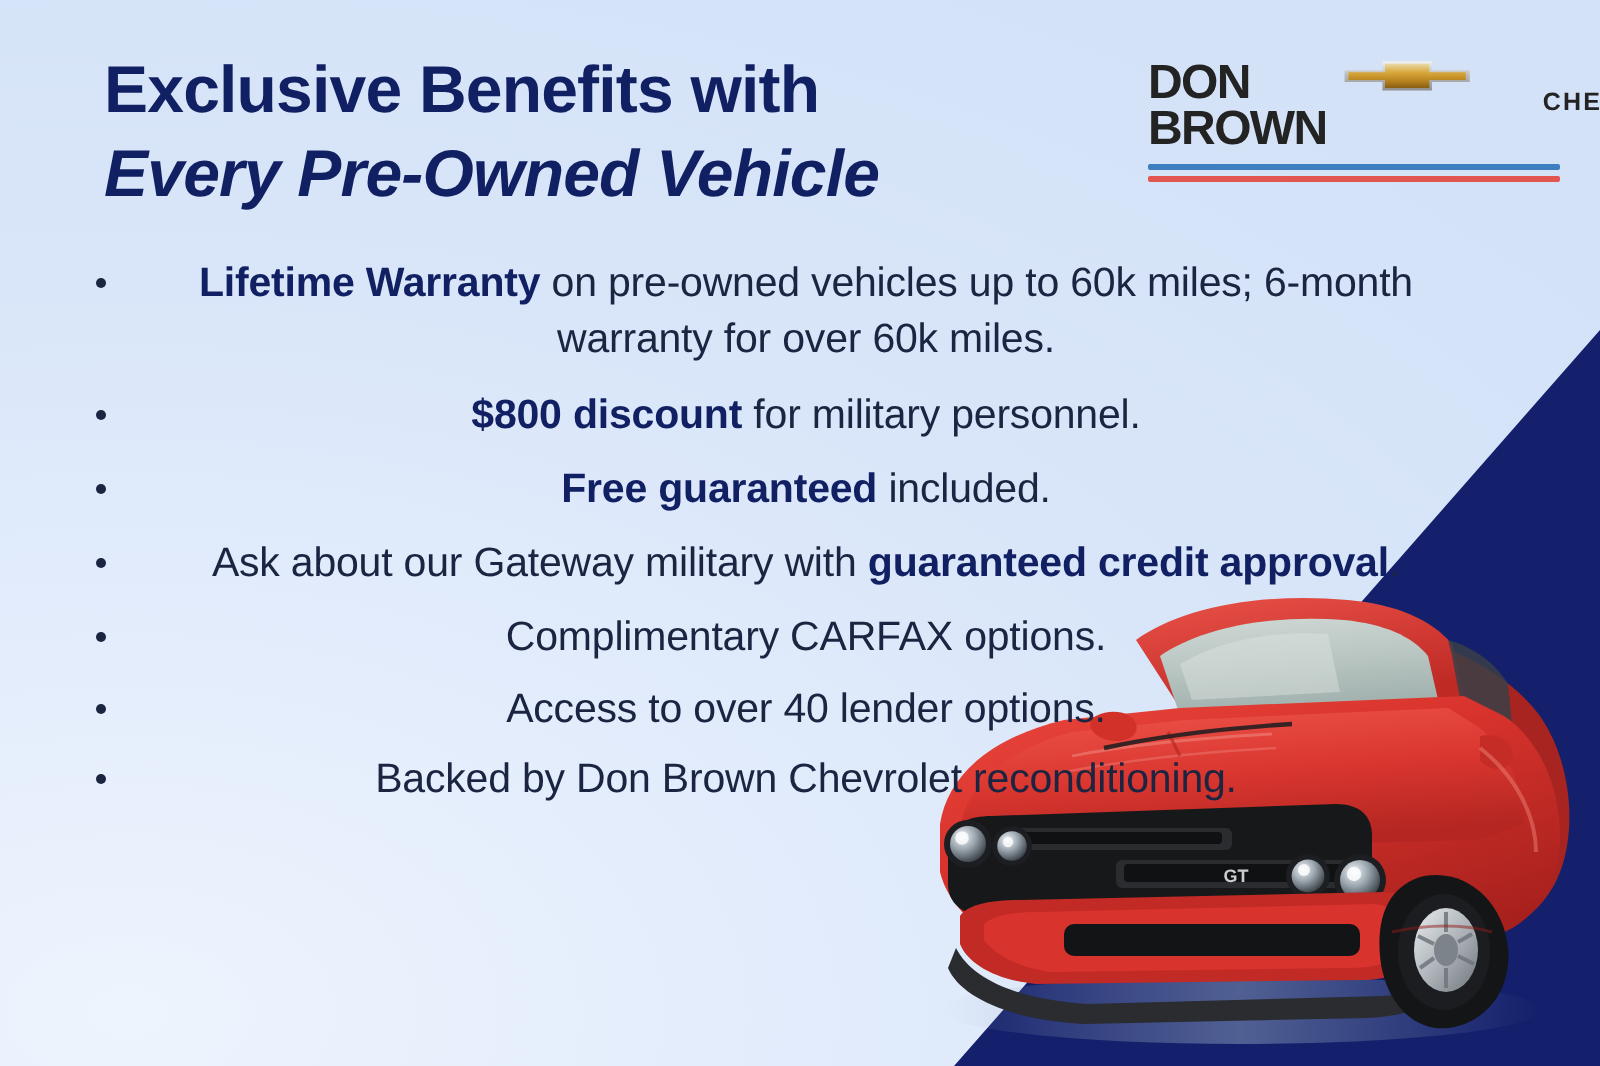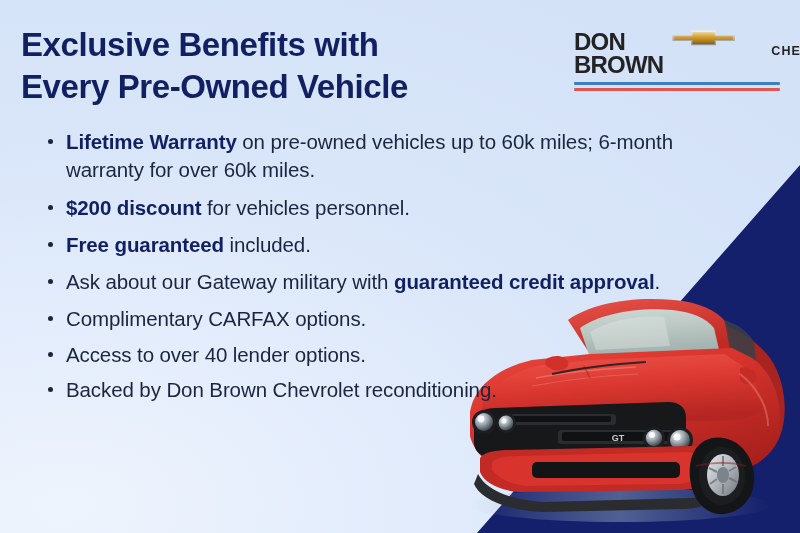--- a/index.html
+++ b/index.html
@@ -19,30 +19,30 @@
   
   .navy-wedge {
     position:absolute; inset:0;
     background:#14206b;
     clip-path: polygon(100% 0, 100% 100%, 477px 100%, 800px 165px);
     z-index:1;
   }
 
   
   .headline {
-    position:absolute; left:21px; top:24px;
+    position:absolute; left:52px; top:24px;
     z-index:4;
     color:#111f63;
     font-size:33px;
     font-weight:bold;
     letter-spacing:-0.4px;
     line-height:1.27;
     width:530px;
   }
-  .headline .l2 { display:block; }
+  .headline .l2 { display:block;font-style:italic; }
 
   
   .logo {
     position:absolute; right:20px; top:28px;
     width:206px;
     z-index:4;
   }
   .logo-row { display:flex; align-items:flex-start; gap:8px; }
   .logo-words {
     color:#232323;
@@ -63,20 +63,21 @@
   .stripe { height:3px; width:100%; border-radius:1px; }
   .stripe.blue { background:#3d7fc1; }
   .stripe.gap  { height:3px; background:transparent; }
   .stripe.red  { background:#e2564f; }
 
   
   .bullets {
     position:absolute; left:40px; top:128px;
     z-index:4;
     width:700px;
+    text-align:center;
   }
   .bullet {
     position:relative;
     padding-left:26px;
     color:#1b2440;
     font-size:20.5px;
     line-height:1.38;
     margin-bottom:9px;
     letter-spacing:-0.1px;
   }
@@ -148,21 +149,21 @@
       <div class="stripe gap"></div>
       <div class="stripe red"></div>
     </div>
   </div>
 
   <ul class="bullets" style="list-style:none;">
     <li class="bullet">
       <b>Lifetime Warranty</b><span> on pre-owned vehicles up to 60k miles; 6-month warranty for over 60k miles.</span>
     </li>
     <li class="bullet">
-      <b>$200 discount</b><span> for vehicles personnel.</span>
+      <b>$800 discount</b><span> for military personnel.</span>
     </li>
     <li class="bullet">
       <b>Free guaranteed</b><span> included.</span>
     </li>
     <li class="bullet">
       <span>Ask about our Gateway military with </span><b>guaranteed credit approval</b><span>.</span>
     </li>
     <li class="bullet tight">
       <span>Complimentary CARFAX options.</span>
     </li>

